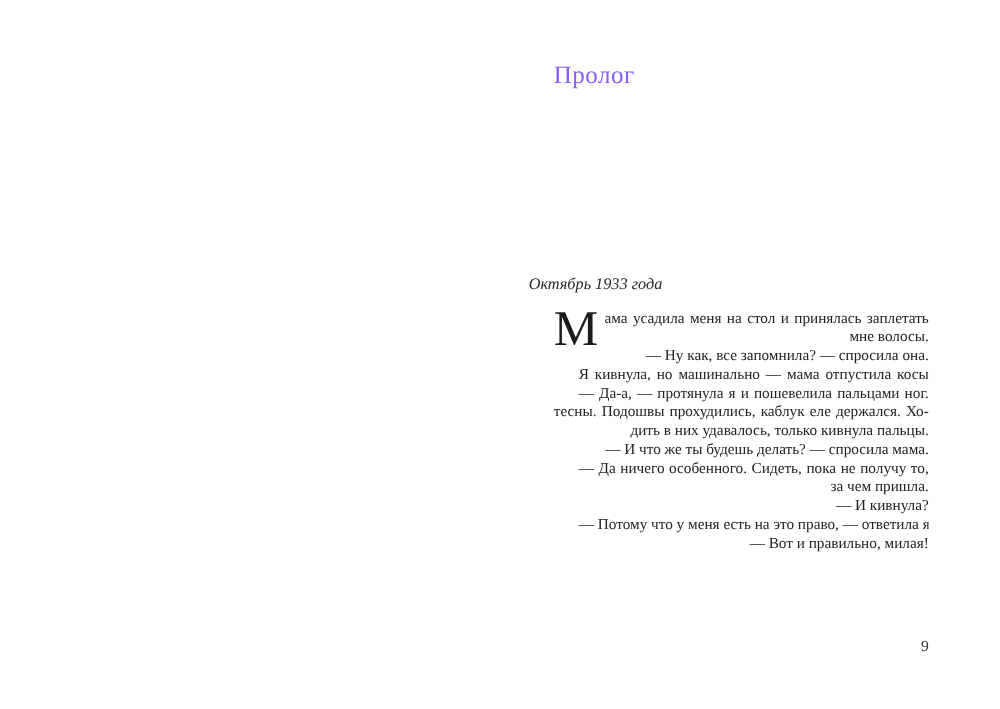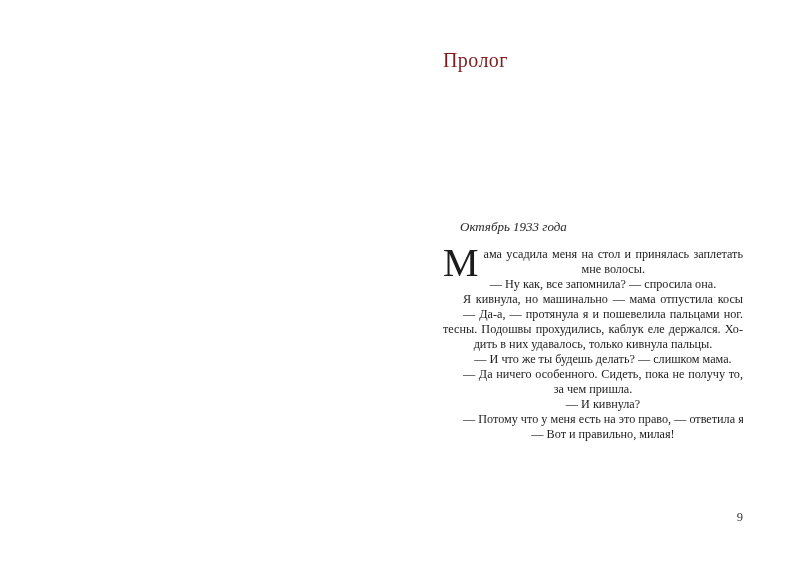--- a/index.html
+++ b/index.html
@@ -18,26 +18,26 @@
   }
   .chapter-title {
     position: absolute;
     left: 443px;
     top: 48px;
     margin: 0;
     font-size: 20px;
     font-weight: normal;
     line-height: 24px;
     letter-spacing: 0.4px;
-    color: #7f1d1d;
+    color: #8b5cf6;
     white-space: nowrap;
   }
   .date-heading {
     position: absolute;
-    left: 460px;
+    left: 423px;
     top: 219px;
     font-style: italic;
     font-size: 13px;
     line-height: 16px;
     color: #262626;
     white-space: nowrap;
   }
   .text-block {
     position: absolute;
     left: 443px;
@@ -45,21 +45,21 @@
     width: 300px;
     overflow: hidden;
     font-size: 12.2px;
   }
   .para {
     margin: 0;
   }
   .line {
     line-height: 15px;
     white-space: nowrap;
-    text-align: center;
+    text-align: right;
   }
   .line.justify {
     text-align: justify;
     text-align-last: justify;
   }
   .line.indent {
     padding-left: 20px;
   }
   .dropcap {
     float: left;
@@ -98,21 +98,21 @@
       </div>
       <div class="para">
         <div class="line justify indent">Я кивнула, но машинально — мама отпустила косы</div>
       </div>
       <div class="para">
         <div class="line justify indent">— Да-а, — протянула я и пошевелила пальцами ног.</div>
         <div class="line justify">тесны. Подошвы прохудились, каблук еле держался. Хо-</div>
         <div class="line">дить в них удавалось, только кивнула пальцы.</div>
       </div>
       <div class="para">
-        <div class="line indent">— И что же ты будешь делать? — слишком мама.</div>
+        <div class="line indent">— И что же ты будешь делать? — спросила мама.</div>
       </div>
       <div class="para">
         <div class="line justify indent">— Да ничего особенного. Сидеть, пока не получу то,</div>
         <div class="line">за чем пришла.</div>
       </div>
       <div class="para">
         <div class="line indent">— И кивнула?</div>
       </div>
       <div class="para">
         <div class="line justify indent">— Потому что у меня есть на это право, — ответила я.</div>

